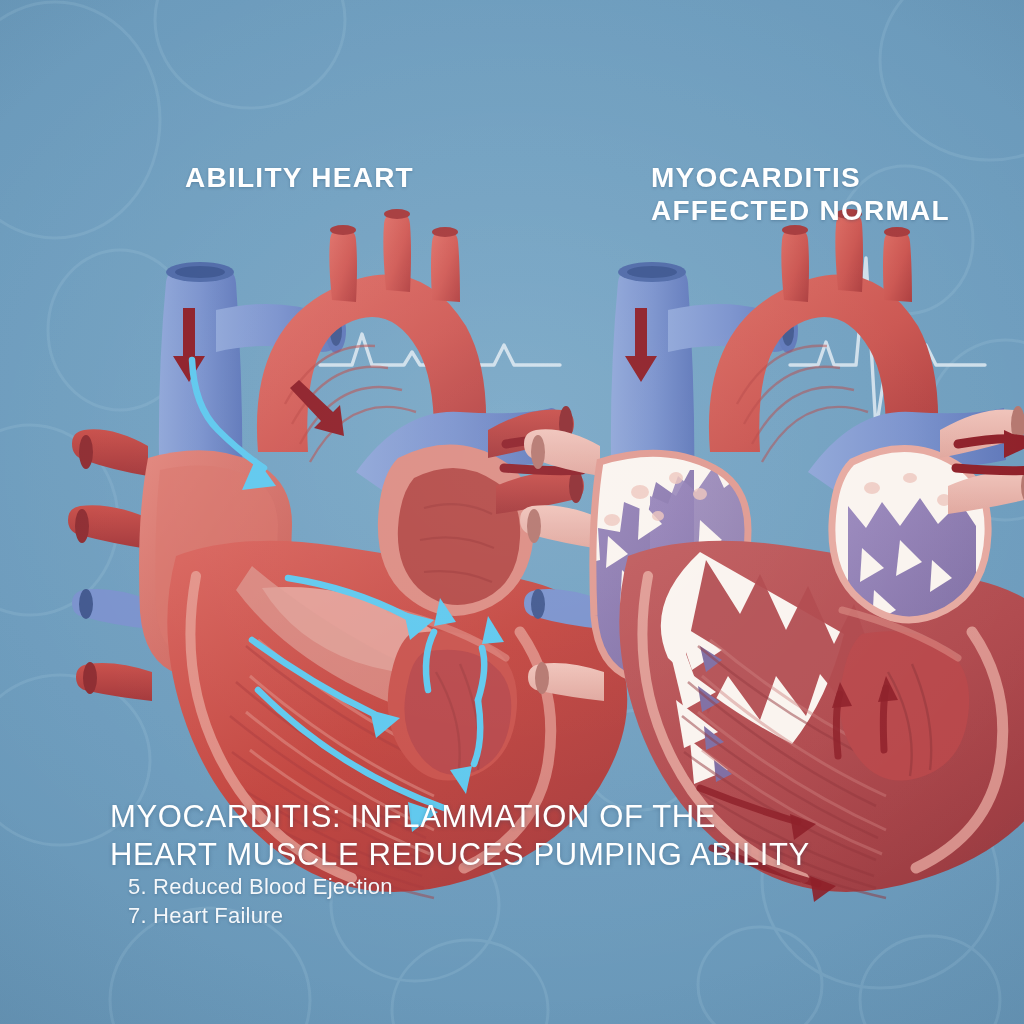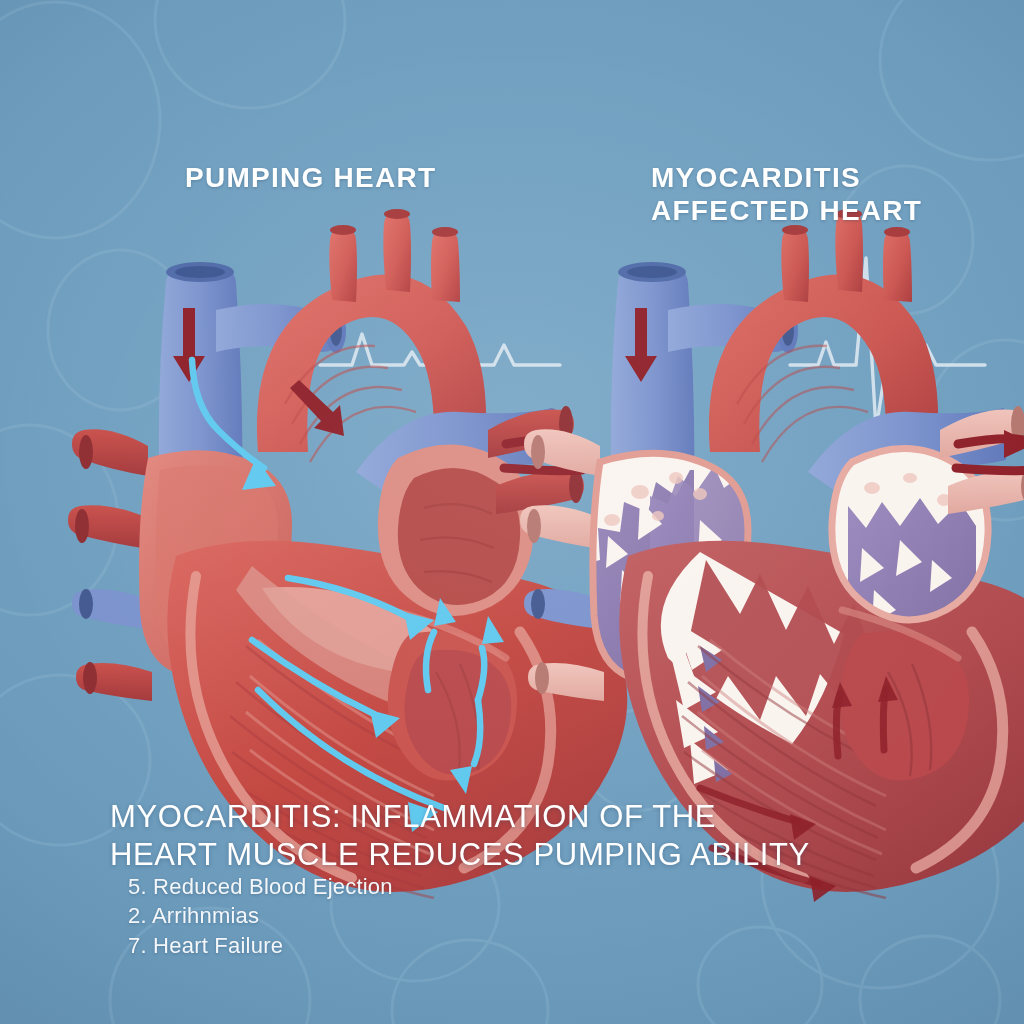--- a/index.html
+++ b/index.html
@@ -460,26 +460,25 @@
         <path d="M840 682 l-8 26 l20 -2 z"></path>
         <path d="M886 676 l-8 26 l20 -2 z"></path>
         <path d="M790 814 l26 10 l-22 16 z"></path>
         <path d="M810 876 l26 10 l-22 16 z"></path>
       </g>
     </g>
   </svg>
 
   <div class="bg-vignette"></div>
 
-  <div class="ttl" id="title-left">PUMPING HEART</div>
+  <div class="ttl" id="title-left">ABILITY HEART</div>
 
   <div class="ttl" id="title-right">MYOCARDITIS
-AFFECTED HEART</div>
+AFFECTED NORMAL</div>
 
   <div id="caption">MYOCARDITIS: INFLAMMATION OF THE HEART MUSCLE REDUCES PUMPING ABILITY</div>
 
   <ul id="symptom-list">
     <li>5. Reduced Blood Ejection</li>
-    <li>2. Arrihnmias</li>
     <li>7. Heart Failure</li>
   </ul>
 
 </div>
 
 </body></html>

